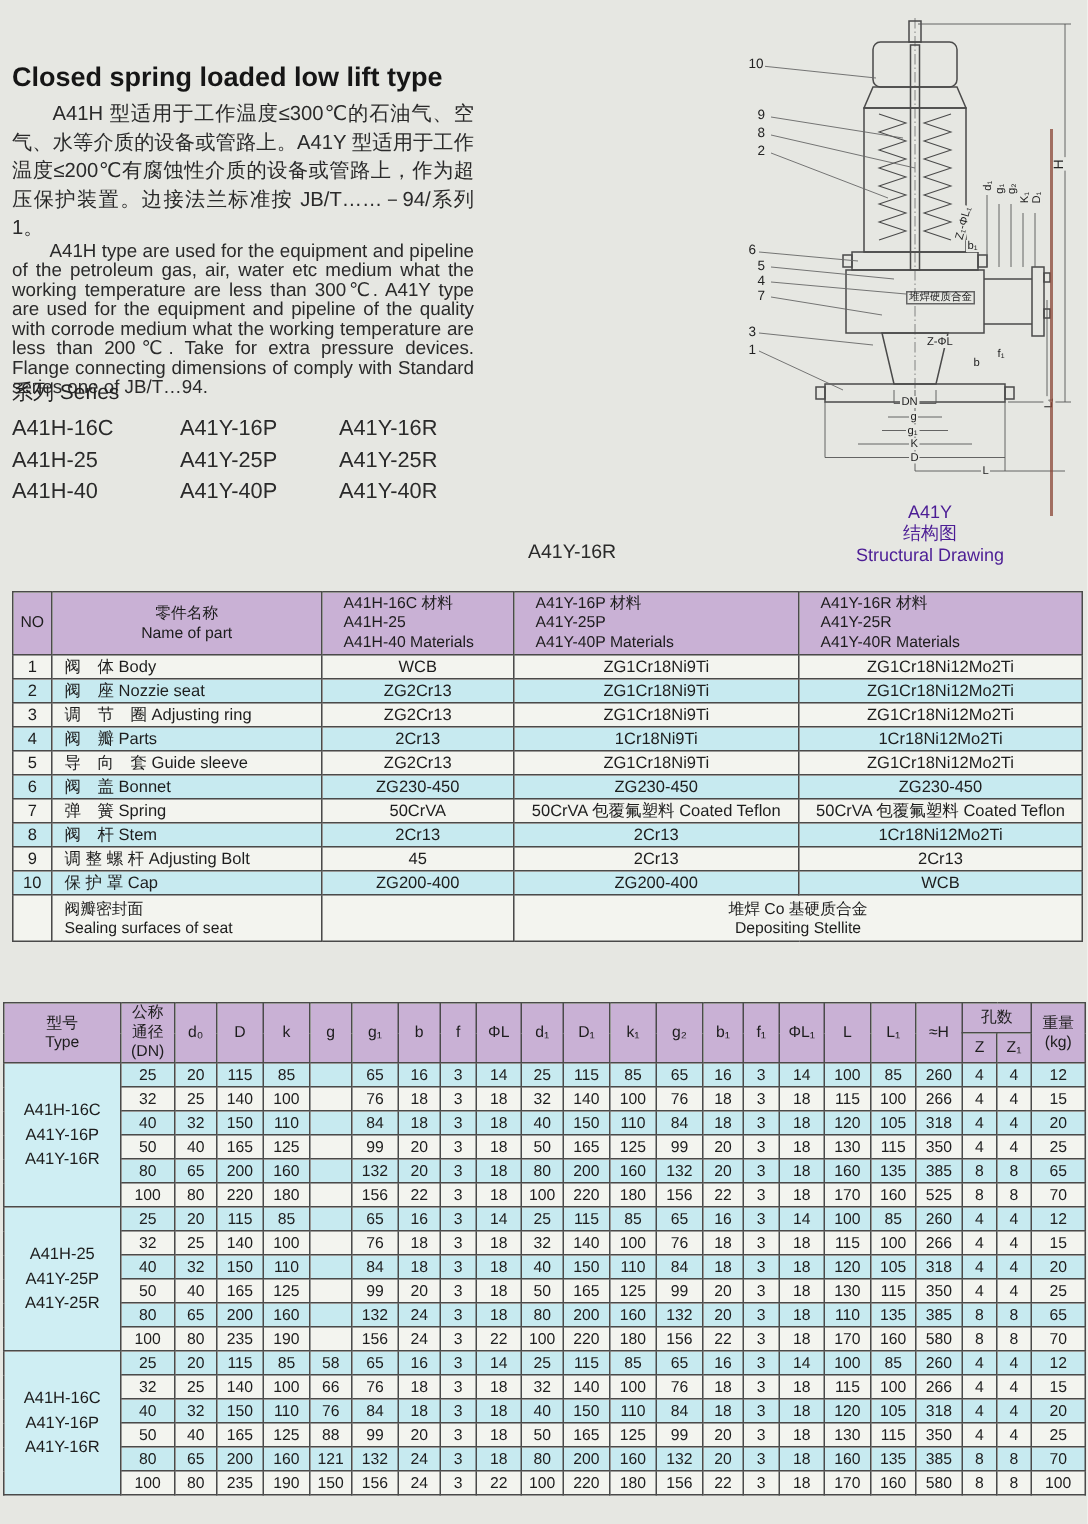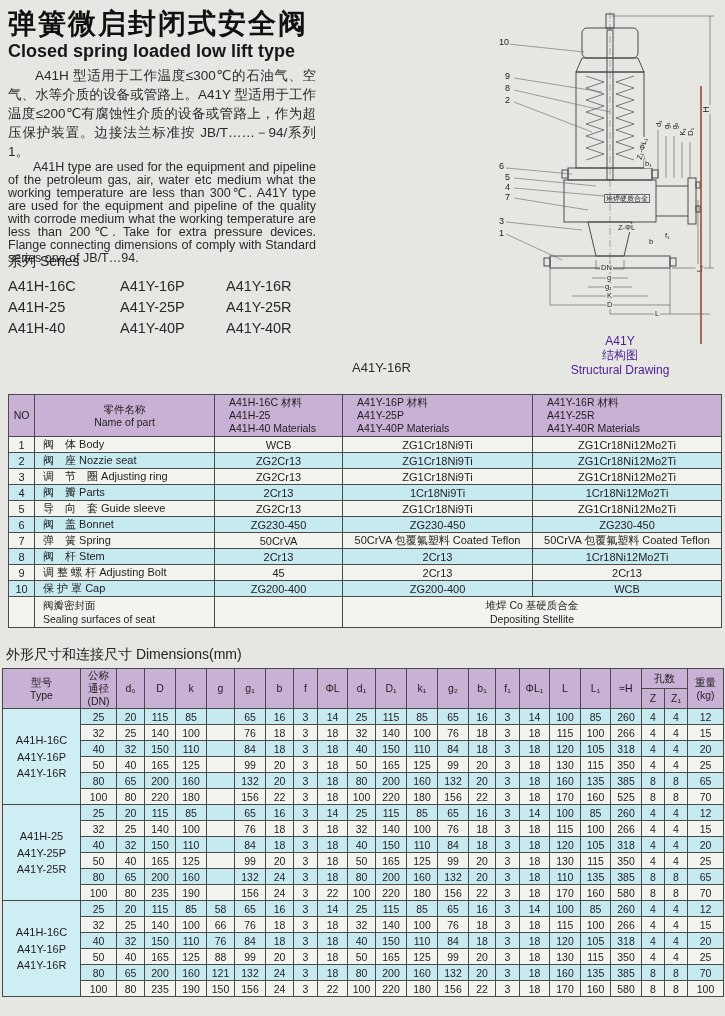--- a/index.html
+++ b/index.html
@@ -55,21 +55,20 @@
   .drawing .tiny{font-size:7.5px;}
   .drawing .weld{font-size:7px;border:0.5px solid #666;}
   .drawing-caption{position:absolute;left:545px;top:334px;width:150px;text-align:center;font-size:12px;line-height:1.2;color:#4c1d95;}
   .edge-line{position:absolute;left:700px;top:86px;width:2px;height:258px;background:#8a4636;opacity:.75;}
 </style>
 </head>
 <body>
 
 <div class="page">
 
-  <div class="title-zh">弹簧微启封闭式安全阀</div>
   <div class="title-en">Closed spring loaded low lift type</div>
 
   <div class="intro">
     <p class="zh">A41H 型适用于工作温度≤300℃的石油气、空气、水等介质的设备或管路上。A41Y 型适用于工作温度≤200℃有腐蚀性介质的设备或管路上，作为超压保护装置。边接法兰标准按 JB/T……－94/系列 1。</p>
     <p class="en">A41H type are used for the equipment and pipeline of the petroleum gas, air, water etc medium what the working temperature are less than 300℃. A41Y type are used for the equipment and pipeline of the quality with corrode medium what the working temperature are less than 200℃. Take for extra pressure devices. Flange connecting dimensions of comply with Standard series one of JB/T…94.</p>
   </div>
 
   <div class="sec-heading" style="left:8px;top:253px;">系列 Series</div>
   <div class="series-grid">
     <span>A41H-16C</span>
@@ -282,21 +281,20 @@
         <td></td>
         <td class="nm pre">阀瓣密封面
 Sealing surfaces of seat</td>
         <td></td>
         <td class="pre" colspan="2">堆焊 Co 基硬质合金
 Depositing Stellite</td>
       </tr>
     </tbody>
   </table>
 
-  <div class="sec-heading" style="left:6px;top:646px;">外形尺寸和连接尺寸 Dimensions(mm)</div>
   <table class="dims">
     <colgroup>
       <col style="width:78px">
         <col style="width:36px">
         <col style="width:28px">
         <col style="width:31px">
         <col style="width:31px">
       <col style="width:28px">
         <col style="width:31px">
         <col style="width:28px">

